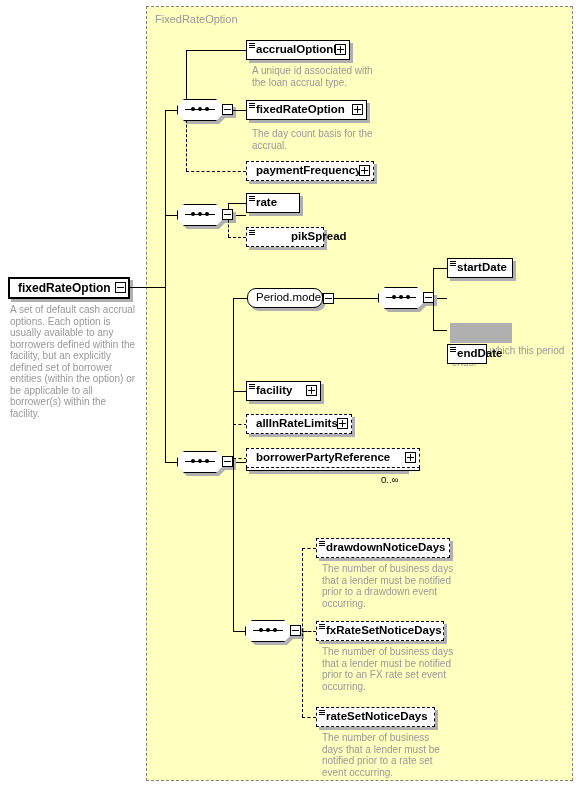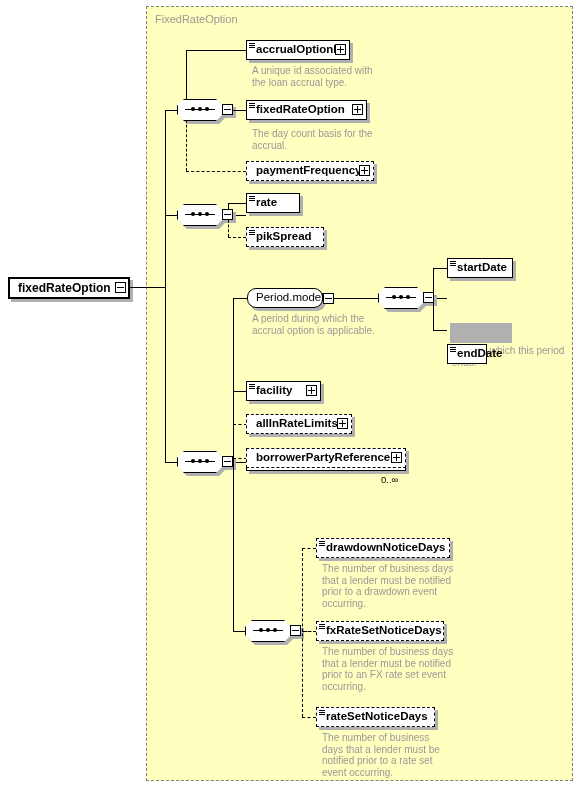--- a/index.html
+++ b/index.html
@@ -255,20 +255,21 @@
 
   <div class="panel" style="left:146px; top:6px; width:427px; height:775px;"></div>
   <div class="panel-title" style="left:155px; top:13px;">FixedRateOption</div>
 
   <div class="shadow" style="left:11px; top:280px; width:122px; height:22px;"></div>
   <div class="node root-box z1" style="left:8px; top:277px; width:122px; height:22px;">
     <span class="node-label">fixedRateOption</span>
   </div>
   <div class="expander z2" style="left:115px; top:282px;"></div>
 
+  <div class="anno" style="left:10px; top:304px; width:128px;">A set of default cash accrual options. Each option is usually available to any borrowers defined within the facility, but an explicitly defined set of borrower entities (within the option) or be applicable to all borrower(s) within the facility.</div>
 
   <div class="ln ln-h" style="left:126px; top:287px; width:40px;"></div>
 
   <div class="ln ln-v" style="left:165px; top:110px; height:178px;"></div>
   <div class="ln ln-v" style="left:165px; top:287px; height:176px;"></div>
 
   <div class="ln ln-h" style="left:165px; top:110px; width:12px;"></div>
   <div class="seq" style="left:177px; top:99px;">
     <div class="seq-oct-shadow"></div>
     <div class="seq-exp-shadow"></div>
@@ -330,21 +331,21 @@
 
   <div class="ln ln-h" style="left:228px; top:203px; width:18px;"></div>
   <div class="shadow" style="left:249px; top:196px; width:54px; height:20px;"></div>
   <div class="node solid-box z1" style="left:246px; top:193px; width:54px;">
     <span class="eq-mark"></span>
     <span class="node-label">rate</span>
   </div>
 
   <div class="dln dln-h" style="left:228px; top:237px; width:18px;"></div>
   <div class="shadow" style="left:249px; top:230px; width:78px; height:20px;"></div>
-  <div class="node dashed-box z1" style="left:246px; top:227px; width:78px;">
+  <div class="node dashed-box z1" style="left:246px; top:227px; width:78px;padding-left:35px;">
     <span class="eq-mark"></span>
     <span class="node-label">pikSpread</span>
   </div>
 
   <div class="ln ln-h" style="left:165px; top:462px; width:12px;"></div>
   <div class="seq" style="left:177px; top:451px;">
     <div class="seq-oct-shadow"></div>
     <div class="seq-exp-shadow"></div>
     <div class="seq-oct z1"></div>
     <div class="seq-dots">
@@ -358,21 +359,20 @@
 
   <div class="ln ln-v" style="left:233px; top:298px; height:164px;"></div>
   <div class="ln ln-v" style="left:233px; top:462px; height:169px;"></div>
 
   <div class="ln ln-h" style="left:233px; top:298px; width:14px;"></div>
   <div class="shadow" style="left:250px; top:291px; width:76px; height:20px; border-radius:9px;"></div>
   <div class="model-box z1" style="left:247px; top:288px; width:76px;">
     <span class="node-label">Period.model</span>
   </div>
   <div class="expander z2" style="left:323px; top:293px;"></div>
-  <div class="anno" style="left:252px; top:313px; width:135px;">A period during which the accrual option is applicable.</div>
 
   <div class="ln ln-h" style="left:334px; top:298px; width:44px;"></div>
 
   <div class="seq" style="left:378px; top:287px;">
     <div class="seq-oct-shadow"></div>
     <div class="seq-exp-shadow"></div>
     <div class="seq-oct z1"></div>
     <div class="seq-dots">
         <i></i>
         <i></i>
@@ -409,21 +409,21 @@
 
   <div class="dln dln-h" style="left:233px; top:424px; width:14px;"></div>
   <div class="shadow" style="left:249px; top:417px; width:106px; height:20px;"></div>
   <div class="node dashed-box z1" style="left:246px; top:414px; width:106px;">
     <span class="node-label">allInRateLimits</span>
     <span class="expander plus inside"></span>
   </div>
 
   <div class="dln dln-h" style="left:233px; top:458px; width:14px;"></div>
   <div class="shadow" style="left:249px; top:451px; width:160px; height:23px;"></div>
-  <div class="node repeat-box z1" style="left:246px; top:448px; width:160px;">
+  <div class="node repeat-box z1" style="left:246px; top:448px; width:174px;">
     <span class="node-label">borrowerPartyReference</span>
     <span class="expander plus inside"></span>
   </div>
   <div class="mult z2" style="left:381px; top:474px;">0..∞</div>
 
   <div class="ln ln-h" style="left:233px; top:631px; width:12px;"></div>
   <div class="seq" style="left:245px; top:620px;">
     <div class="seq-oct-shadow"></div>
     <div class="seq-exp-shadow"></div>
     <div class="seq-oct z1"></div>

